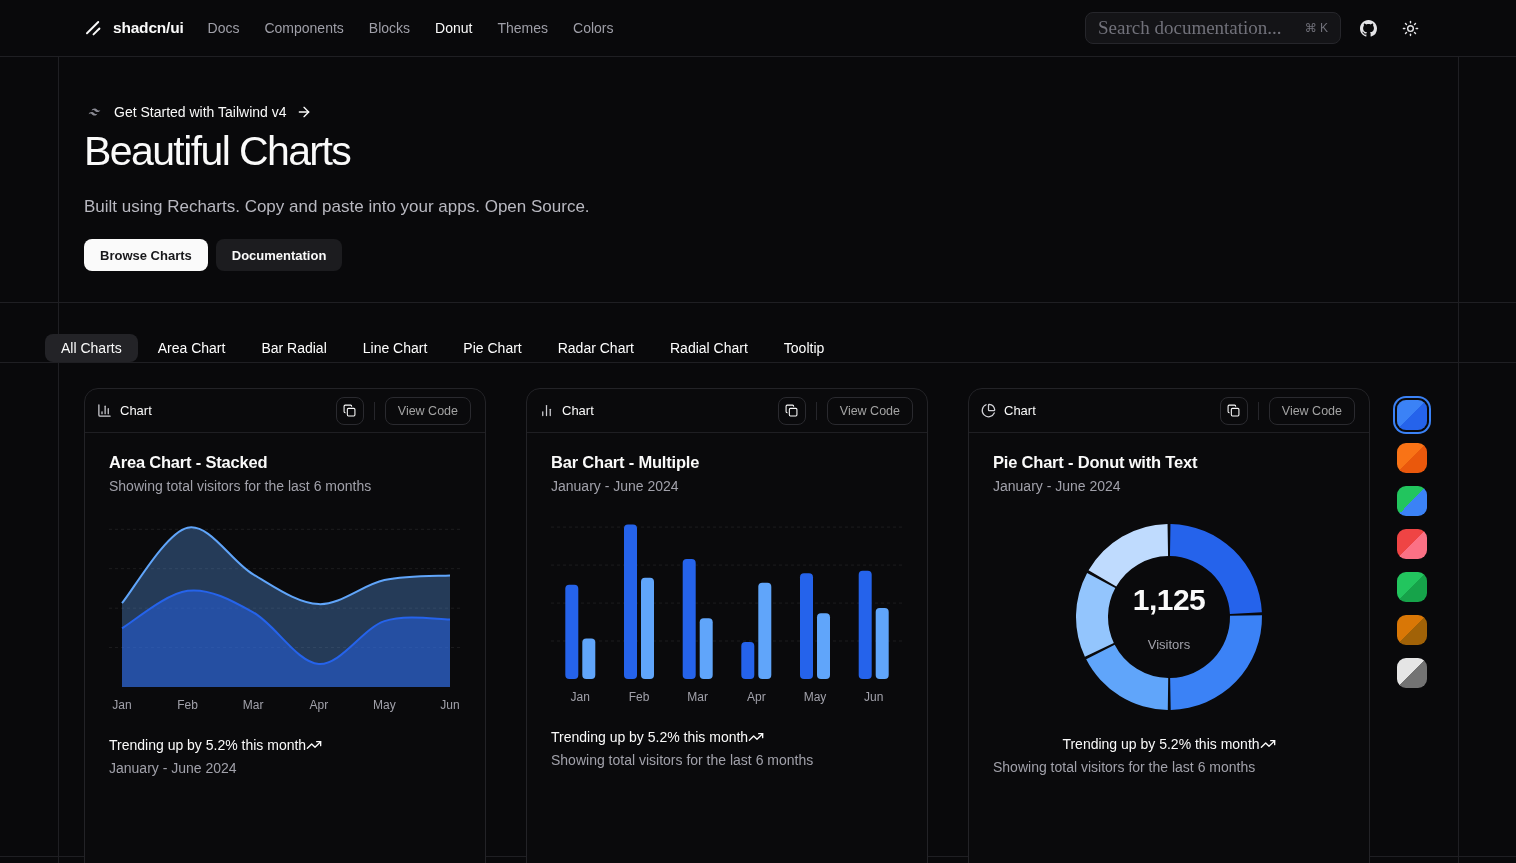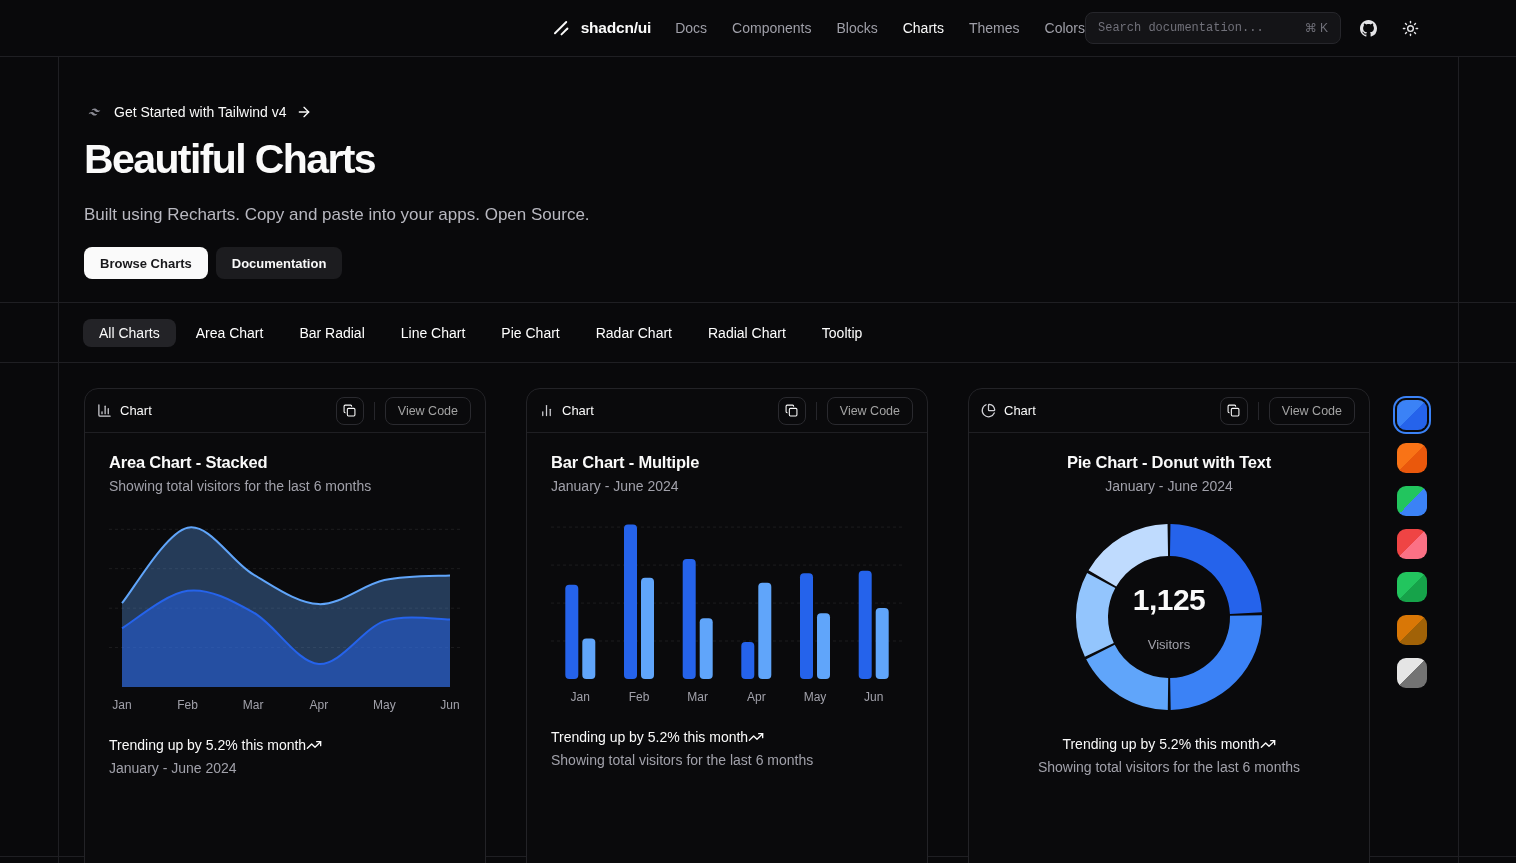--- a/index.html
+++ b/index.html
@@ -6,50 +6,50 @@
   html,body{width:1516px;height:863px}
   body{background:#09090b;color:#fafafa;font-family:"Liberation Sans","DejaVu Sans",sans-serif;overflow:hidden;position:relative}
   svg{display:block}
 
   
   .vline{position:absolute;top:57px;bottom:0;width:1px;background:#1f1f23;z-index:1}
   .vline.left{left:58px}
   .vline.right{right:57px}
 
   
-  .site-header{height:57px;display:flex;align-items:center;justify-content:flex-end;padding:0 91px 0 84px;border-bottom:1px solid #1f1f23;position:relative;z-index:2}
+  .site-header{height:57px;display:flex;align-items:center;justify-content:space-between;padding:0 91px 0 84px;border-bottom:1px solid #1f1f23;position:relative;z-index:2}
   .header-left{display:flex;align-items:center;gap:24px}
   .brand{display:flex;align-items:center;gap:10px;color:#fafafa;cursor:pointer}
   .logo svg{width:19px;height:19px}
   .brand-text{font-size:15.5px;font-weight:700;letter-spacing:-.2px}
   .main-nav{display:flex;gap:25px;font-size:14px;color:#9f9fa8}
   .main-nav a{color:inherit;cursor:pointer;text-decoration:none}
   .main-nav a.active{color:#fafafa}
   .header-right{display:flex;align-items:center;gap:12px}
   .search-box{width:256px;height:32px;background:#141417;border:1px solid #26262b;border-radius:8px;display:flex;align-items:center;padding:0 12px;gap:8px;cursor:text}
-  .search-box input{flex:1;background:transparent;border:none;outline:none;color:#22c55e;font-size:12px;font-family:Liberation Mono, monospace;min-width:0}
+  .search-box input{flex:1;background:transparent;border:none;outline:none;color:#22c55e;font-size:19px;font-family:Liberation Serif, serif;min-width:0}
   .search-box input::placeholder{color:#71717a}
   .search-kbd{color:#71717a;font-size:12px;white-space:nowrap}
   .icon-btn{width:30px;height:30px;background:transparent;border:none;color:#e4e4e7;display:flex;align-items:center;justify-content:center;cursor:pointer}
   .icon-btn svg{width:17px;height:17px}
 
   
   .hero{height:245px;padding:47px 0 0 84px;position:relative;z-index:2}
   .announcement{display:flex;align-items:center;gap:9px;font-size:14px;font-weight:500;color:#fafafa;cursor:pointer;width:max-content}
   .announcement .tw-icon svg{width:21px;height:14px;color:#8a8a93}
   .announcement .arrow-icon svg{width:16px;height:16px;color:#fafafa}
-  .hero h1{font-size:41px;font-weight:700;letter-spacing:-1.6px;margin-top:16px}
+  .hero h1{font-size:41px;font-weight:400;letter-spacing:-1.6px;margin-top:8px}
   .hero .subtitle{font-size:17px;color:#b8b8c0;margin-top:22px}
   .hero-buttons{display:flex;gap:8px;margin-top:22px}
   .btn{height:32px;border-radius:8px;font-size:13px;font-weight:700;font-family:inherit;padding:0 16px;cursor:pointer;border:none;display:inline-flex;align-items:center}
   .btn-primary{background:#fafafa;color:#18181b}
   .btn-secondary{background:#1c1c1f;color:#fafafa}
 
   
-  .tabs-row{height:61px;border-top:1px solid #1f1f23;border-bottom:1px solid #1f1f23;display:flex;align-items:center;padding-left:83px;gap:4px;position:relative;z-index:2}
+  .tabs-row{height:61px;border-top:1px solid #1f1f23;border-bottom:1px solid #1f1f23;display:flex;align-items:flex-end;padding-left:45px;gap:4px;position:relative;z-index:2}
   .tab{height:28px;display:inline-flex;align-items:center;padding:0 16px;border-radius:8px;font-size:14px;color:#ffffff;cursor:pointer;text-decoration:none}
   .tab.active{background:#232327;color:#fafafa}
 
   
   .charts-section{height:494px;border-bottom:1px solid #1f1f23;padding:25px 0 0 84px;position:relative;z-index:2}
   .cards-grid{display:grid;grid-template-columns:repeat(3,402px);gap:40px}
   .card{width:402px;height:538px;border:1px solid #232327;border-radius:14px;background:#0a0a0c;overflow:hidden}
   .card-toolbar{height:44px;border-bottom:1px solid #1f1f23;display:flex;align-items:center;justify-content:space-between;padding:0 14px 0 12px}
   .tb-left{display:flex;align-items:center;gap:8px}
   .tb-left svg{width:15px;height:15px;color:#cfcfd4}
@@ -63,21 +63,21 @@
   .card-title{font-size:16.5px;font-weight:600;letter-spacing:-.2px;color:#fafafa}
   .card-desc{font-size:14px;color:#a1a1aa;margin-top:6px}
   .chart-wrap{margin-top:23px}
   .chart-svg .grid{stroke:rgba(255,255,255,.08);stroke-dasharray:3 3}
   .chart-svg .ln{fill:none;stroke-width:2}
   .chart-svg .xlab{fill:#a1a1aa;font-size:12px;text-anchor:middle;font-family:"Liberation Sans","DejaVu Sans",sans-serif}
   .card-footer{margin-top:24px}
   .foot-main{display:flex;align-items:center;gap:0;font-size:14px;font-weight:500;color:#fafafa}
   .foot-main svg{width:16px;height:16px;color:#fafafa}
   .foot-sub{font-size:14px;color:#a1a1aa;margin-top:7px}
-  .card.center .card-body{text-align:center}
+  .card.center .card-body{}
   .card.center .foot-main{justify-content:center}
   .donut-wrap{position:relative;width:190px;height:190px;margin:28px auto 0}
   .donut-center{position:absolute;inset:0;display:flex;flex-direction:column;align-items:center;justify-content:center;gap:20px}
   .donut-value{font-size:30px;font-weight:700;letter-spacing:-.5px;color:#fafafa}
   .donut-label{font-size:13px;color:#a1a1aa}
 
   
   .theme-picker{position:absolute;top:37px;right:89px;display:flex;flex-direction:column;gap:13px;z-index:3}
   .swatch{width:30px;height:30px;border-radius:9px;cursor:pointer}
   .swatch.selected{box-shadow:0 0 0 2px #09090b,0 0 0 4px #3b82f6}
@@ -98,21 +98,21 @@
             <line x1="208" y1="128" x2="128" y2="208" stroke="currentColor" stroke-width="26" stroke-linecap="round"></line>
             <line x1="192" y1="40" x2="40" y2="192" stroke="currentColor" stroke-width="26" stroke-linecap="round"></line>
           </svg>
       </span>
       <span class="brand-text">shadcn/ui</span>
     </a>
     <nav class="main-nav">
       <a>Docs</a>
       <a>Components</a>
       <a>Blocks</a>
-      <a class="active">Charts</a>
+      <a class="active">Donut</a>
       <a>Themes</a>
       <a>Colors</a>
     </nav>
   </div>
   <div class="header-right">
     <div class="search-box">
       <input type="text" placeholder="Search documentation..." style="">
       <span class="search-kbd">⌘ K</span>
     </div>
     <button class="icon-btn">

